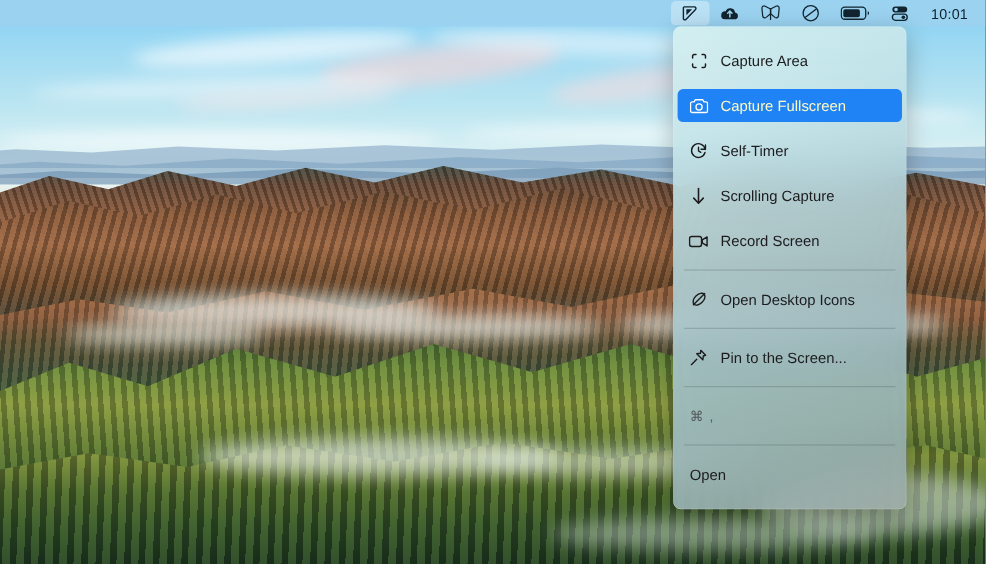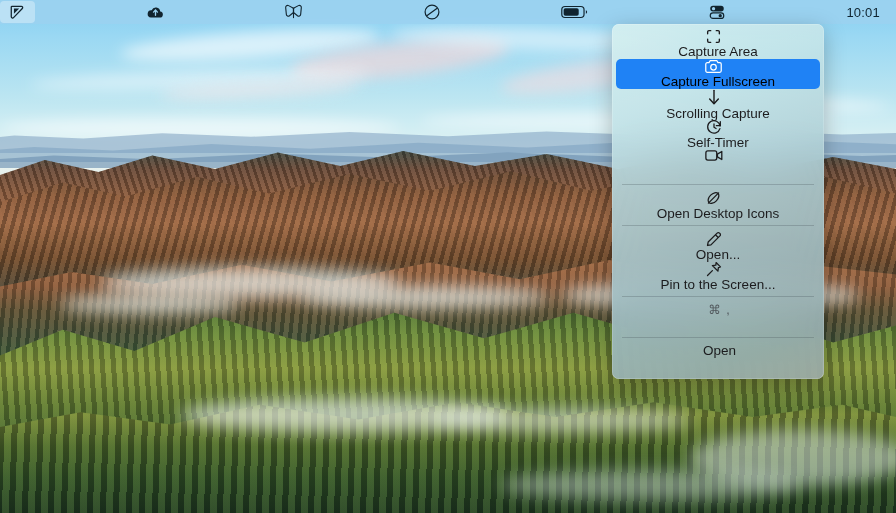--- a/index.html
+++ b/index.html
@@ -89,21 +89,21 @@
   .f4 { left:60px;  top:295px; width:180px; height:18px; }
   .f5 { left:180px; top:398px; width:330px; height:34px; background:rgba(232,240,236,.66); }
   .f6 { left:430px; top:408px; width:260px; height:24px; background:rgba(230,238,234,.55); }
   .f7 { left:690px; top:430px; width:220px; height:56px; background:rgba(228,238,234,.5); }
   .f8 { left:500px; top:470px; width:300px; height:30px; background:rgba(225,235,232,.42); }
 
   
   #menubar {
     position:absolute; left:0; top:0; width:896px; height:24px;
     background:rgba(155,210,240,.93);
-    display:flex; align-items:center; justify-content:space-between;
+    display:flex; align-items:center; justify-content:flex-end;
     padding-right:14px; gap:0;
     z-index:20;
   }
   .mb-item {
     height:22px; display:flex; align-items:center; justify-content:center;
     padding:0 9px; color:#11242f; border-radius:4px;
   }
   .mb-item.active { background:rgba(255,255,255,.33); }
   .mb-clock { font-size:13px; color:#0e2430; padding:0 2px 0 10px; letter-spacing:.2px; }
   .mb-item svg { display:block; }
@@ -119,31 +119,31 @@
        rgba(160,190,196,.90) 68%,
        rgba(152,176,178,.90) 88%,
        rgba(158,172,168,.90) 100%);
     box-shadow:0 6px 22px rgba(0,0,0,.26), 0 0 0 .5px rgba(255,255,255,.35) inset;
     padding:5px 0 6px 0;
     z-index:30;
     backdrop-filter:blur(18px);
   }
   .mi {
     position:relative; display:flex; align-items:center;
-    height:30px; margin:0 4px; padding:0 8px; border-radius:5px;
-    color:#1c1c1e; font-size:13.5px; white-space:nowrap;flex-direction:column;
+    height:30px; margin:11px 4px; padding:0 8px; border-radius:5px;
+    color:#1c1c1e; font-size:13.5px; white-space:nowrap;
   }
   .mi .ic {
     width:22px; min-width:22px; display:flex; align-items:center;
     justify-content:center; margin-right:9px; color:#1c1c1e;
   }
   .mi .lbl { flex:1; }
   .mi .kbd { color:#51585c; font-size:12.5px; letter-spacing:1px; }
   .mi.noicon { padding-left:11px; }
-  .mi.sel { background:#1f82f5; color:#000000; }
+  .mi.sel { background:#1f82f5; color:#fef9c3; }
   .mi.sel .ic { color:#fff; }
   .sep { height:1px; margin:5px 10px; background:rgba(60,75,80,.26); }
   .mi svg { display:block; }
 </style>
 </head>
 <body>
 
 <div id="desktop">
 
   <div class="wp sky">
@@ -253,67 +253,59 @@
         <span class="ic">
           <svg width="17" height="15" viewBox="0 0 22 19" fill="none" stroke="currentColor" stroke-width="1.6">
             <path d="M1 6.4a1.9 1.9 0 0 1 1.9-1.9h2.3L6.6 2h8.8l1.4 2.5h2.3A1.9 1.9 0 0 1 21 6.4v8.7a1.9 1.9 0 0 1-1.9 1.9H2.9A1.9 1.9 0 0 1 1 15.1z" stroke-linejoin="round"></path>
             <circle cx="11" cy="10.5" r="3.6"></circle>
           </svg>
         </span>
         <span class="lbl">Capture Fullscreen</span>
       </div>
       <div class="mi">
         <span class="ic">
-          <svg width="14" height="17" viewBox="0 0 16 20" fill="none" stroke="currentColor" stroke-width="1.7" stroke-linecap="round" stroke-linejoin="round">
-            <path d="M8 1.6v15.2"></path>
-            <path d="M2.9 11.9 8 17.4l5.1-5.5"></path>
-          </svg>
-        </span>
-        <span class="lbl">Scrolling Capture</span>
-      </div>
-      <div class="mi">
-        <span class="ic">
           <svg width="16" height="16" viewBox="0 0 20 20" fill="none" stroke="currentColor" stroke-width="1.6" stroke-linecap="round" stroke-linejoin="round">
             <path d="M17.6 8.6A7.8 7.8 0 1 0 17.4 12"></path>
             <path d="M17.9 3.4v5h-5"></path>
             <path d="M10 6.1v4.2l2.6 1.6"></path>
           </svg>
         </span>
         <span class="lbl">Self-Timer</span>
       </div>
       <div class="mi">
         <span class="ic">
+          <svg width="14" height="17" viewBox="0 0 16 20" fill="none" stroke="currentColor" stroke-width="1.7" stroke-linecap="round" stroke-linejoin="round">
+            <path d="M8 1.6v15.2"></path>
+            <path d="M2.9 11.9 8 17.4l5.1-5.5"></path>
+          </svg>
+        </span>
+        <span class="lbl">Scrolling Capture</span>
+      </div>
+      <div class="mi">
+        <span class="ic">
           <svg width="18" height="13" viewBox="0 0 22 16" fill="none" stroke="currentColor" stroke-width="1.6">
             <rect x="1" y="2.4" width="13.4" height="11.2" rx="2.4"></rect>
             <path d="M15.2 6.3 20.6 3v10l-5.4-3.3z" stroke-linejoin="round"></path>
           </svg>
         </span>
+        <span class="lbl">Record Screen</span>
       </div>
       <div class="sep"></div>
       <div class="mi">
         <span class="ic">
           <svg width="17" height="16" viewBox="0 0 20 20" fill="none" stroke="currentColor" stroke-width="1.6">
             <ellipse cx="10" cy="10" rx="8.1" ry="5" transform="rotate(-45 10 10)"></ellipse>
             <path d="M3.6 16.4 16.4 3.6" stroke-linecap="round"></path>
           </svg>
         </span>
         <span class="lbl">Open Desktop Icons</span>
       </div>
       <div class="sep"></div>
       <div class="mi">
         <span class="ic">
-          <svg width="16" height="16" viewBox="0 0 20 20" fill="none" stroke="currentColor" stroke-width="1.6" stroke-linejoin="round">
-            <path d="M13.9 2.6a2.1 2.1 0 0 1 3 0l.5.5a2.1 2.1 0 0 1 0 3L6.2 17.3 1.9 18.1l.8-4.3z"></path>
-            <path d="M11.8 4.7l3.5 3.5"></path>
-          </svg>
-        </span>
-        <span class="lbl">Open...</span>
-      </div>
-      <div class="mi">
-        <span class="ic">
           <svg width="16" height="16" viewBox="0 0 20 20" fill="none" stroke="currentColor" stroke-width="1.6" stroke-linejoin="round" stroke-linecap="round">
             <path d="M12.6 1.9 18.1 7.4l-2.6.9-.6 4.3-6.9-6.9 4.3-.6z"></path>
             <path d="M8 12 1.9 18.1"></path>
           </svg>
         </span>
         <span class="lbl">Pin to the Screen...</span>
       </div>
       <div class="sep"></div>
       <div class="mi noicon">
         <span class="kbd">⌘ ,</span>

